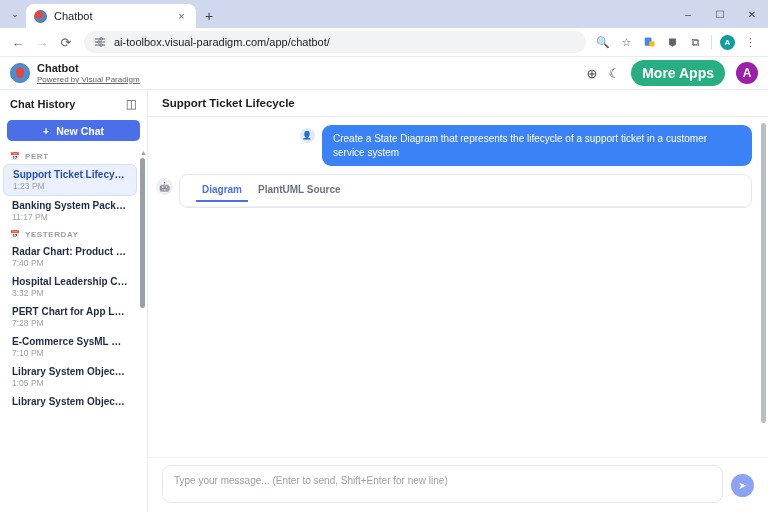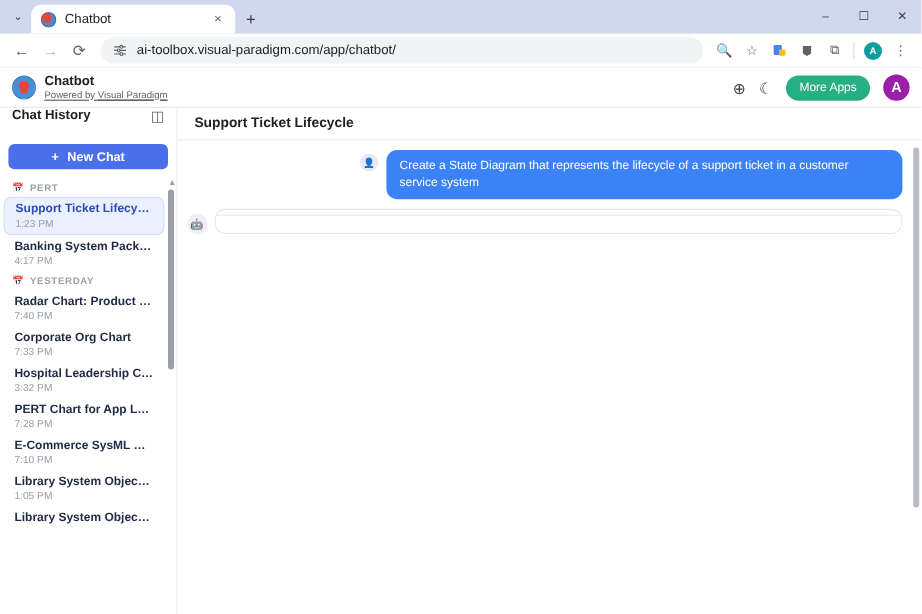--- a/index.html
+++ b/index.html
@@ -77,34 +77,34 @@
     content:""; position:absolute; left:50%; top:26%; transform:translateX(-50%);
     width:7px;height:9px;background:#e8453c;border-radius:50% 50% 50% 50%/60% 60% 40% 40%;
   }
   .brand-txt { display:flex; flex-direction:column; line-height:1.15; }
   .brand-name { font-size:11px; font-weight:bold; color:#202124; }
   .brand-sub { font-size:8px; color:#5f6368;text-decoration:underline; }
   .brand-sub a { color:#5f6368; text-decoration:underline; }
   .hdr-right { margin-left:auto; display:flex; align-items:center; gap:11px; }
   .hdr-icon { font-size:13px; color:#3c4043; }
   .moreapps {
-    background:#27ae82; color:#fff; font-size:10px; font-weight:normal;
+    background:#27ae82; color:#fff; font-size:14px; font-weight:bold;
     padding:5px 11px; border-radius:13px; white-space:nowrap;
   }
   .hdr-avatar {
     width:22px; height:22px; border-radius:50%; background:#9b1fa8; color:#fff;
     font-size:12px; font-weight:bold; display:flex; align-items:center; justify-content:center;
   }
 
   .body { flex:1; display:flex; min-height:0; }
 
   
   .sidebar { width:148px; flex:none; border-right:1px solid #e9ecef; display:flex;
     flex-direction:column; background:#fff; min-height:0; }
-  .sb-head { height:27px; flex:none; display:flex; 
+  .sb-head { height:27px; flex:none; display:flex; align-items:center;
     padding:0 10px; }
   .sb-title { font-size:11px; font-weight:bold; color:#202124; }
   .sb-collapse { margin-left:auto; font-size:12px; color:#5f6368; }
   .newchat {
     margin:3px 7px 7px; background:#4b6fe8; color:#fff; font-size:10.5px; font-weight:bold;
     height:21px; border-radius:5px; display:flex; align-items:center; justify-content:center; gap:7px;
   }
   .search-wrap { margin:0 7px 7px; }
   .search-input {
     width:100%; height:21px; border:1px solid #dfe3e8; border-radius:5px;
@@ -259,36 +259,32 @@
           <div class="daygrp">
             <span class="daygrp-ico">📅</span>
             <span class="daygrp-lbl">PERT</span>
           </div>
           <div class="chat-item active">
             <div class="chat-name sel">Support Ticket Lifecycle</div>
             <div class="chat-time">1:23 PM</div>
           </div>
           <div class="chat-item">
             <div class="chat-name">Banking System Package Dia...</div>
-            <div class="chat-time">4:17 PM</div>
+            <div class="chat-time">11:17 PM</div>
           </div>
 
           <div class="daygrp">
             <span class="daygrp-ico">📅</span>
             <span class="daygrp-lbl">YESTERDAY</span>
           </div>
           <div class="chat-item">
             <div class="chat-name">Radar Chart: Product Perfor...</div>
             <div class="chat-time">7:40 PM</div>
           </div>
           <div class="chat-item">
-            <div class="chat-name">Corporate Org Chart</div>
-            <div class="chat-time">7:33 PM</div>
-          </div>
-          <div class="chat-item">
             <div class="chat-name">Hospital Leadership Chart</div>
             <div class="chat-time">3:32 PM</div>
           </div>
           <div class="chat-item">
             <div class="chat-name">PERT Chart for App Launch</div>
             <div class="chat-time">7:28 PM</div>
           </div>
           <div class="chat-item">
             <div class="chat-name">E-Commerce SysML Require...</div>
             <div class="chat-time">7:10 PM</div>
@@ -316,30 +312,38 @@
         <div class="conv">
 
           <div class="msg-row">
             <div class="msg-avatar">👤</div>
             <div class="bubble">Create a State Diagram that represents the lifecycle of a support ticket in a customer service system</div>
           </div>
 
           <div class="assistant-row">
             <div class="bot-avatar">🤖</div>
             <div class="card">
+              <div class="tabs">
+                <div class="tab-btn active">Diagram</div>
+                <div class="tab-btn">PlantUML Source</div>
+              </div>
               <div class="canvas-wrap">
                 
 
                 
               </div>
             </div>
           </div>
 
           <div class="conv-scroll">
             <div class="conv-thumb"></div>
           </div>
         </div>
 
+        <div class="composer">
+          <div class="composer-box">Type your message... (Enter to send, Shift+Enter for new line)</div>
+          <div class="send-btn">➤</div>
+        </div>
       </div>
 
     </div>
   </div>
 </div>
 
 </body></html>

